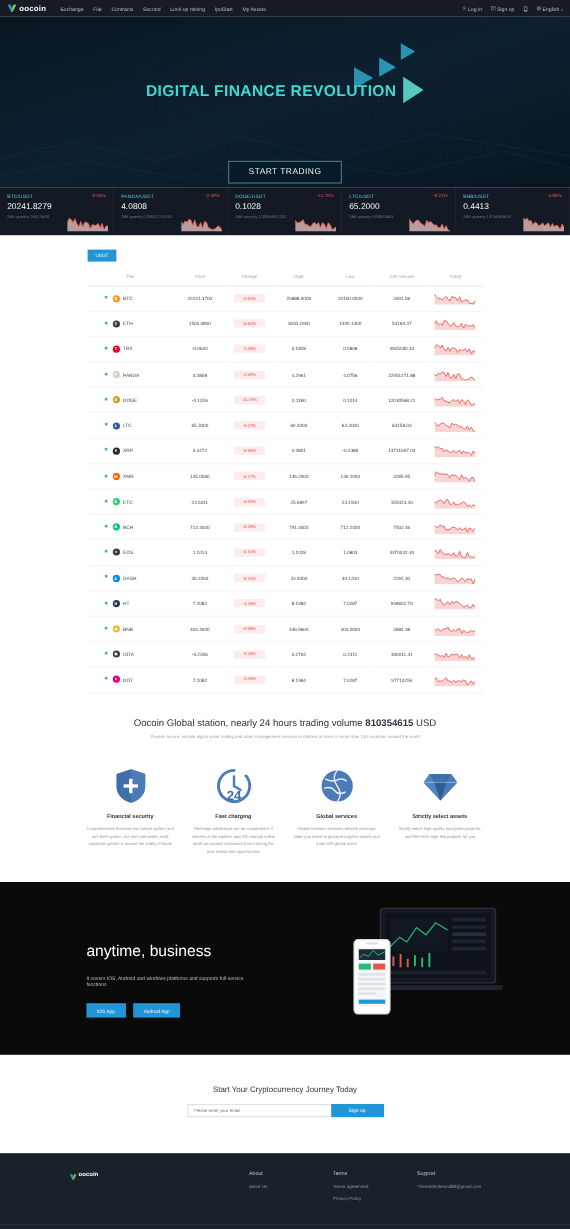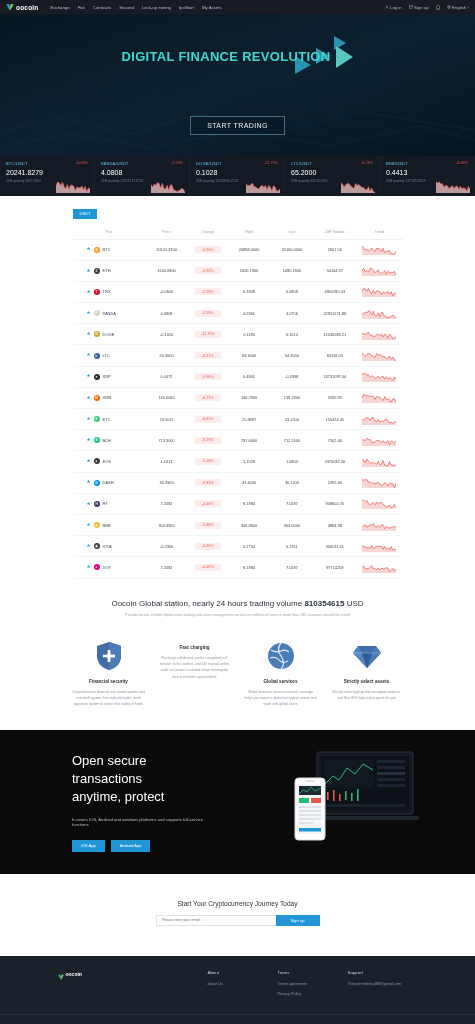--- a/index.html
+++ b/index.html
@@ -31,21 +31,21 @@
 
   
   .hero {
     height:142px; position:relative; overflow:hidden;
     background:#0b1a28;
   }
   .hero-bg { position:absolute; inset:0; }
   .hero-inner {
     position:relative; z-index:3; height:100%;
     display:flex; flex-direction:column; align-items:center;
-    justify-content:center; padding-top:50px;gap:28px;
+    justify-content:flex-start; padding-top:50px;gap:28px;
   }
   .hero-title-row { display:flex; align-items:center; gap:6px; }
   .hero-title {
     font-size:13px; font-weight:bold; letter-spacing:.3px;
     color:#3fd9d0;
   }
   .hero-arrow { width:0;height:0;border-left:17px solid #57c8c0;border-top:11px solid transparent;border-bottom:11px solid transparent; }
   .hero-sub {
     margin-top:12px; font-size:7.6px; font-weight:bold; letter-spacing:.2px;
     color:#2fb8a8;
@@ -679,20 +679,27 @@
           <path d="M13 1 L25 5 V15 C25 23 19 27.5 13 29 C7 27.5 1 23 1 15 V5 Z" fill="#3f6ea8"></path>
           <path d="M13 1 L25 5 V15 C25 23 19 27.5 13 29 Z" fill="#4a7cb8"></path>
           <rect x="11.6" y="9" width="2.8" height="12" fill="#fff"></rect>
           <rect x="7" y="13.6" width="12" height="2.8" fill="#fff"></rect>
         </svg>
     </div>
     <h3>Financial security</h3>
     <p>Comprehensive financial risk control system and anti-theft system, hot and cold wallet, multi signature system to ensure the safety of funds</p>
   </div>
   <div class="feat">
+    <div class="feat-ic">
+      <svg width="30" height="30" viewBox="0 0 30 30">
+          <path d="M15 2 a13 13 0 1 0 10 4.6" fill="none" stroke="#4a7cb8" stroke-width="2.4" stroke-linecap="round"></path>
+          <path d="M15 7 v8 l5.5 3.4" fill="none" stroke="#4a7cb8" stroke-width="2" stroke-linecap="round"></path>
+          <text x="15" y="27" font-size="11" font-weight="bold" fill="#3f6ea8" text-anchor="middle" font-family="Liberation Sans, sans-serif">24</text>
+        </svg>
+    </div>
     <h3>Fast charging</h3>
     <p>Recharge withdrawal can be completed in 3 minutes at the earliest, and 24h manual online audit can protect customers from missing the best investment opportunities</p>
   </div>
   <div class="feat">
     <div class="feat-ic">
       <svg width="28" height="28" viewBox="0 0 28 28">
           <circle cx="14" cy="14" r="13" fill="#4a7cb8"></circle>
           <path d="M4 8 q5 3 10 1 q4-2 8 1 M3 16 q6-2 9 2 q3 4 9 1 M14 1 q-5 6 0 13 q5 7 0 13" fill="none" stroke="#fff" stroke-width="1.2" opacity=".85"></path>
         </svg>
     </div>
@@ -710,22 +717,22 @@
         </svg>
     </div>
     <h3>Strictly select assets</h3>
     <p>Strictly select high-quality encryption projects, and filter 80% high-risk projects for you</p>
   </div>
 </div>
 
 <div class="app">
   <div class="app-copy">
     <h2>
-      <span>Open secure transactions</span><br>
-      <span>anytime, protect</span>
+      <br>
+      <span>anytime, business</span>
     </h2>
     <p>It covers IOS, Android and windows platforms and supports full-service functions</p>
     <div class="app-btns">
       <button class="app-btn">iOS App</button>
       <button class="app-btn">Android App</button>
     </div>
   </div>
   <svg class="app-art" viewBox="0 0 130 105">
     <rect x="28" y="2" width="96" height="62" rx="2" fill="#151a22" stroke="#2b323d" stroke-width="1"></rect>
     <rect x="32" y="6" width="88" height="54" fill="#0e1319"></rect>

